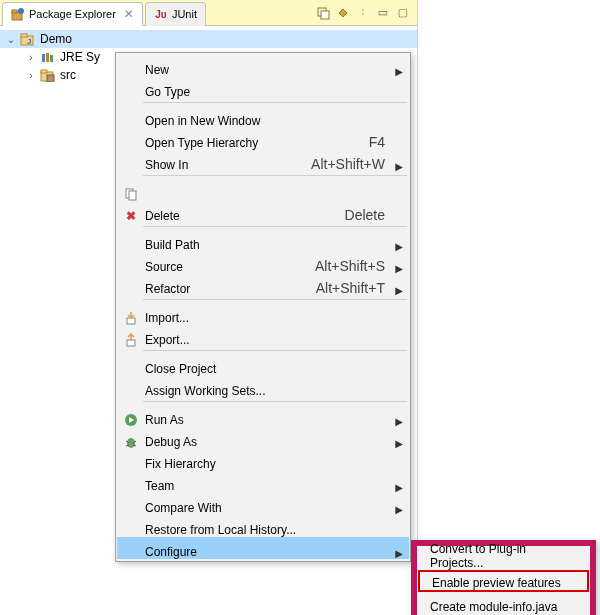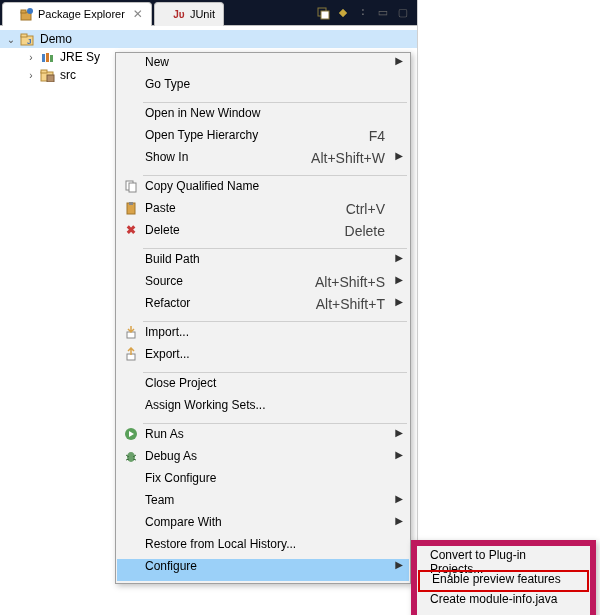--- a/index.html
+++ b/index.html
@@ -1,34 +1,34 @@
 <!DOCTYPE html>
 <html><head>
 <meta charset="utf-8">
 <style>
   * { box-sizing: border-box; margin: 0; padding: 0; }
   body { font-family: "Segoe UI", Tahoma, Arial, sans-serif; font-size: 12px; background: #fff; color: #000; width: 600px; height: 615px; overflow: hidden; position: relative; }
   .view { width: 418px; border-right: 1px solid #d0d0d0; height: 100%; }
-  .tabbar { display: flex; align-items: center; background: #0f172a; border-bottom: 1px solid #c0c0c0; height: 26px; padding-left: 2px; }
+  .tabbar { display: flex; align-items: center; background: #fef9c3; border-bottom: 1px solid #c0c0c0; height: 26px; padding-left: 2px; }
   .tab { display: flex; align-items: center; gap: 4px; padding: 3px 8px; background: #fff; border: 1px solid #c0c0c0; border-bottom: none; border-top-left-radius: 4px; border-top-right-radius: 4px; margin-right: 2px; font-size: 11px; height: 24px; margin-top: 2px;}
   .tab.inactive { background: #f0f0f0; }
-  .tab-icon { width: 14px; height: 14px; display: flex; align-items: center; justify-content: center; margin-left: 9px; }
+  .tab-icon { width: 14px; height: 14px; display: flex; align-items: center; justify-content: center; }
   .spacer { flex: 1; }
   .toolbar-icons { display: flex; gap: 4px; padding-right: 6px; align-items: center; }
   .toolbar-icons .ti { width: 16px; height: 16px; display: flex; align-items: center; justify-content: center; font-size: 11px; color: #555; }
   .tree { padding: 4px 0; font-size: 12px; }
   .tree-row { display: flex; align-items: center; height: 18px; padding-left: 4px; gap: 2px; }
   .tree-row.selected { background: #cde6fb; }
   .twisty { width: 14px; text-align: center; color: #555; font-size: 10px; }
   .proj-icon, .lib-icon, .src-icon { width: 16px; height: 14px; display: flex; align-items: center; justify-content: center; font-size: 12px; }
   .tree-label { padding-left: 2px; }
   .indent { width: 18px; display: inline-block; }
 
   .context-menu { position: absolute; top: 52px; left: 115px; width: 296px; background: #f2f2f2; border: 1px solid #a0a0a0; box-shadow: 2px 2px 6px rgba(0,0,0,0.25); padding: 2px 1px; font-size: 12px; }
-  .menu-item { display: flex; align-items: flex-start; height: 22px; padding: 0 20px 0 2px; position: relative; }
+  .menu-item { display: flex; align-items: flex-end; height: 22px; padding: 0 20px 0 2px; position: relative; }
   .menu-item .mi-icon { width: 24px; display: flex; align-items: center; justify-content: center; font-size: 12px; }
   .menu-item .mi-label { flex: 1; padding-left: 2px; }
   .menu-item .mi-shortcut { color: #444; padding-right: 4px; font-size: 14px;}
   .menu-item .mi-arrow { position: absolute; right: 6px; color: #333; font-size: 10px; }
   .menu-item.highlight { background: #9bd0f8; }
   .menu-sep { height: 1px; background: #cfcfcf; margin: 3px 2px 3px 26px; }
 
   .submenu { position: absolute; top: 540px; left: 411px; width: 185px; background: #f2f2f2; border: 6px solid #be185d; box-shadow: 2px 2px 6px rgba(0,0,0,0.25); padding: 2px 1px; font-size: 12px; }
   .submenu .menu-item { height: 22px; padding-left: 10px; }
   .red-box { border: 2px solid #d40000; }
@@ -140,31 +140,20 @@
       <span class="mi-arrow">▶</span>
     </div>
   <div class="menu-sep"></div>
   <div class="menu-item">
       <span class="mi-icon">
         <svg width="14" height="14">
           <rect x="2" y="2" width="7" height="9" fill="#fff" stroke="#888"></rect>
           <rect x="5" y="4" width="7" height="9" fill="#fff" stroke="#888"></rect>
         </svg>
       </span>
-      <span class="mi-label">Copy Qualified Name</span>
-    </div>
-  <div class="menu-item">
-      <span class="mi-icon">
-        <svg width="14" height="14">
-          <rect x="3" y="2" width="8" height="11" fill="#d9a34a" stroke="#a0742a"></rect>
-          <rect x="5" y="1" width="4" height="3" fill="#888"></rect>
-        </svg>
-      </span>
-      <span class="mi-label">Paste</span>
-      <span class="mi-shortcut">Ctrl+V</span>
     </div>
   <div class="menu-item">
       <span class="mi-icon" style="color:#c83a3a;font-weight:bold;">✖</span>
       <span class="mi-label">Delete</span>
       <span class="mi-shortcut">Delete</span>
     </div>
   <div class="menu-sep"></div>
   <div class="menu-item">
       <span class="mi-icon"></span>
       <span class="mi-label">Build Path</span>
@@ -229,21 +218,21 @@
           <line x1="12" y1="6" x2="9" y2="8" stroke="#3a6a3a"></line>
           <line x1="2" y1="11" x2="5" y2="10" stroke="#3a6a3a"></line>
           <line x1="12" y1="11" x2="9" y2="10" stroke="#3a6a3a"></line>
         </svg>
       </span>
       <span class="mi-label">Debug As</span>
       <span class="mi-arrow">▶</span>
     </div>
   <div class="menu-item">
       <span class="mi-icon"></span>
-      <span class="mi-label">Fix Configure</span>
+      <span class="mi-label">Fix Hierarchy</span>
     </div>
   <div class="menu-item">
       <span class="mi-icon"></span>
       <span class="mi-label">Team</span>
       <span class="mi-arrow">▶</span>
     </div>
   <div class="menu-item">
       <span class="mi-icon"></span>
       <span class="mi-label">Compare With</span>
       <span class="mi-arrow">▶</span>

